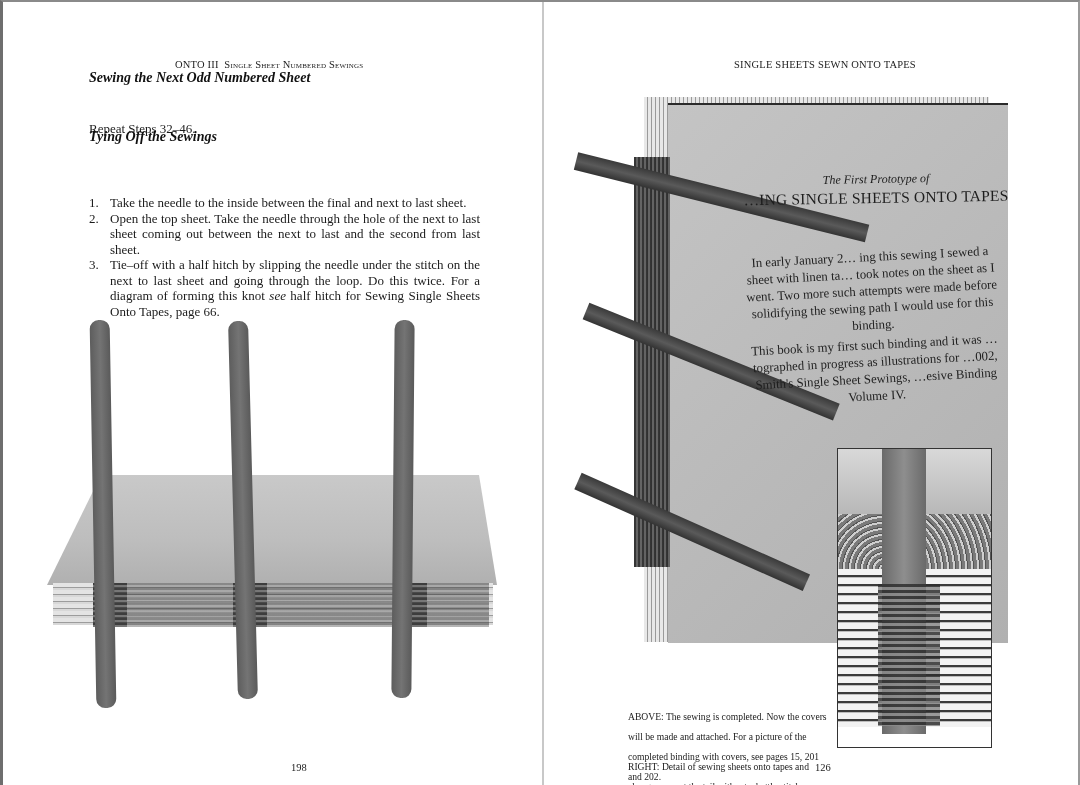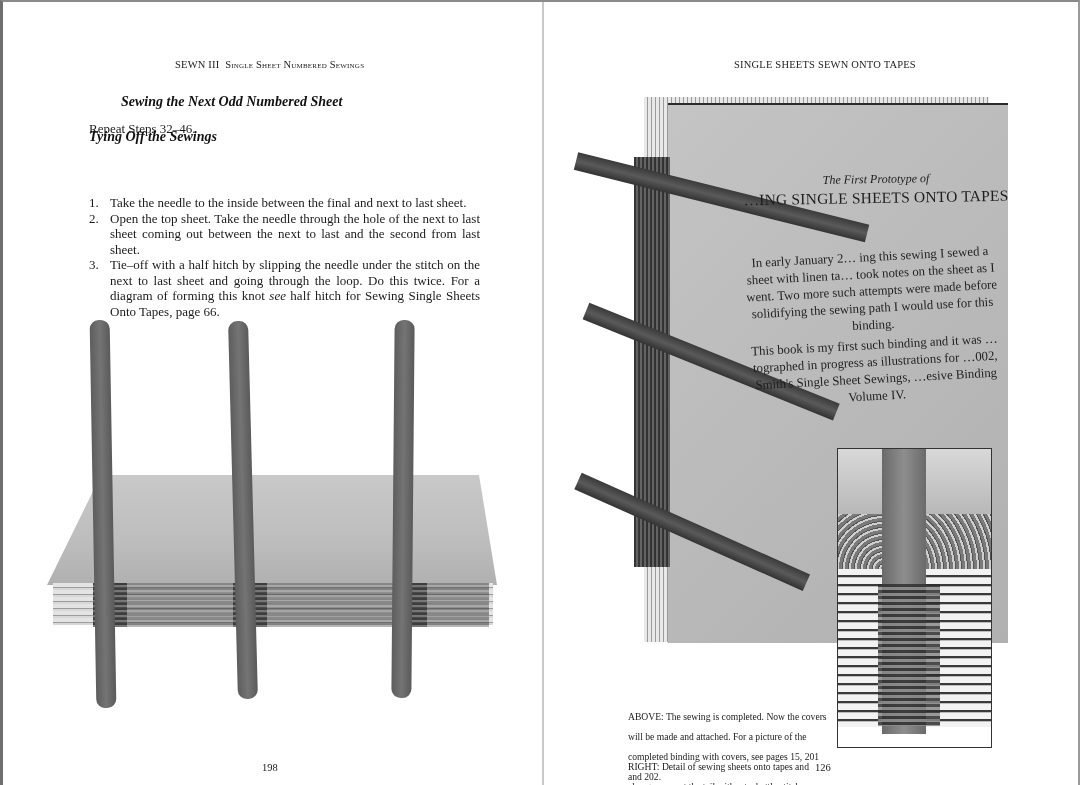--- a/index.html
+++ b/index.html
@@ -52,25 +52,25 @@
   .inset .tape-v { position: absolute; left: 44px; top: 0; width: 44px; height: 285px; background: linear-gradient(90deg, #6a6a6a, #8e8e8e 50%, #6a6a6a); }
   .inset .stitch { position: absolute; left: 40px; top: 135px; width: 62px; height: 142px; background: repeating-linear-gradient(180deg, #2e2e2e 0 3px, #8a8a8a 3px 6px); opacity: 0.85; }
 </style>
 </head>
 <body>
 
 <div class="spread">
 
   <div class="page left">
     <div class="running-head" style="left:172px;">
-      <span>SEWN III</span>&nbsp;
+      <span>ONTO III</span>&nbsp;
       <span class="sc">Single Sheet Numbered Sewings</span>
     </div>
 
-    <div class="h-italic" style="top:92px;margin-left:32px;">Sewing the Next Odd Numbered Sheet</div>
+    <div class="h-italic" style="top:68px;">Sewing the Next Odd Numbered Sheet</div>
     <div class="body-line" style="left:86px; top:104px;">Repeat Steps 32–46.</div>
     <div class="h-italic" style="top:127px;">Tying Off the Sewings</div>
 
 
     <ol class="steps" style="top:193px;">
       <li>
         <span class="num">1.</span>
         <span class="txt">Take the needle to the inside between the final and next to last sheet.</span>
       </li>
       <li>
@@ -88,21 +88,21 @@
       <div class="sheet-stack"></div>
       <div class="thread-band" style="left:54px; width:392px; opacity:0.55;"></div>
       <div class="thread-band" style="left:50px; width:34px;"></div>
       <div class="thread-band" style="left:190px; width:34px;"></div>
       <div class="thread-band" style="left:350px; width:34px;"></div>
       <div class="tape" style="left:50px; top:3px; height:388px; transform:rotate(-1deg);"></div>
       <div class="tape" style="left:190px; top:4px; height:378px; transform:rotate(-1.5deg);"></div>
       <div class="tape" style="left:350px; top:3px; height:378px; transform:rotate(0.5deg);"></div>
     </div>
 
-    <div class="page-num" style="left:259px;text-align:right;">198</div>
+    <div class="page-num" style="left:288px;text-align:right;">198</div>
   </div>
 
   <div class="gutter"></div>
 
   <div class="page right">
     <div class="running-head" style="left:190px;">SINGLE SHEETS SEWN ONTO TAPES</div>
   </div>
 
   <div class="photo-right">
     <div class="book-pages"></div>

